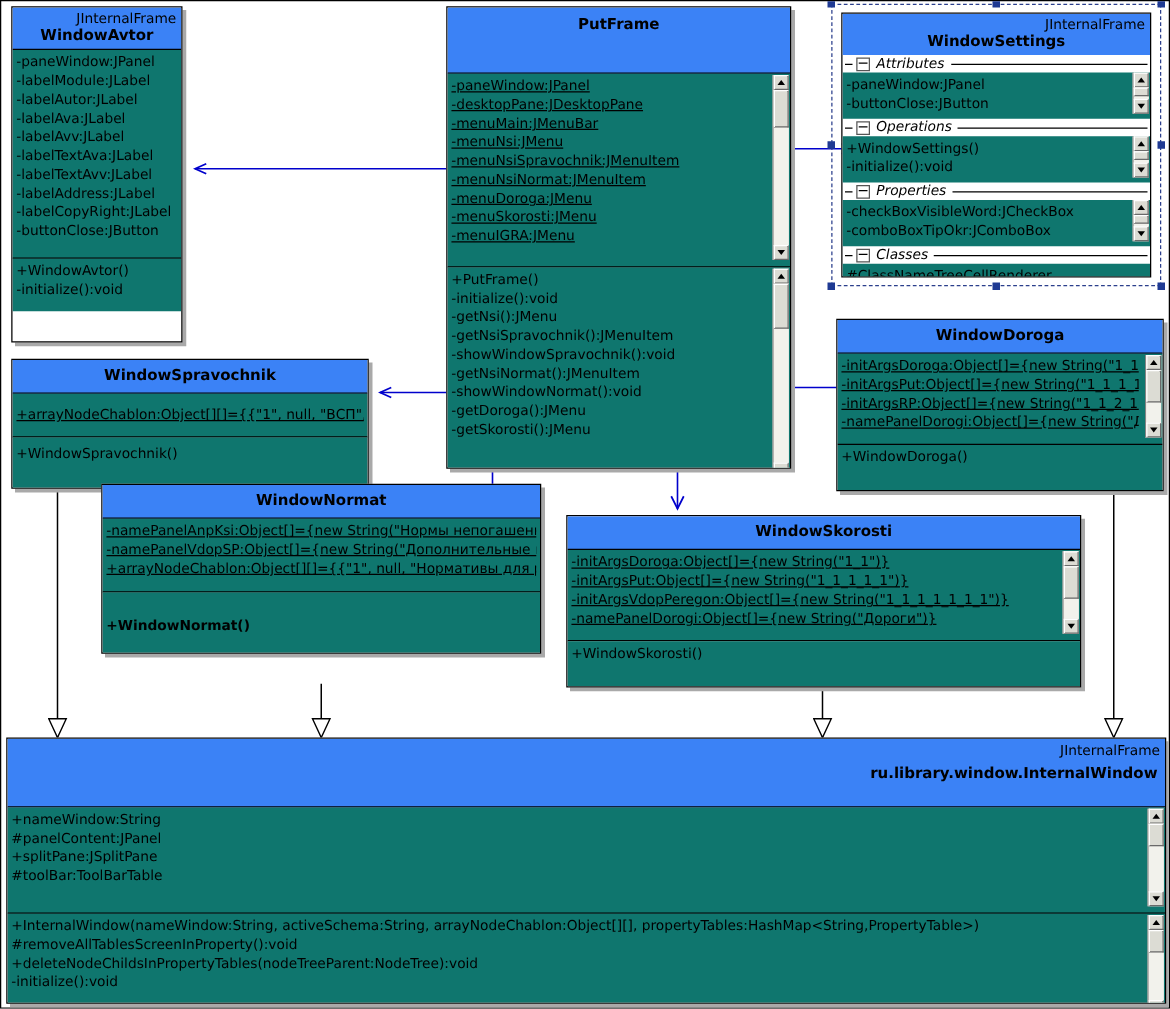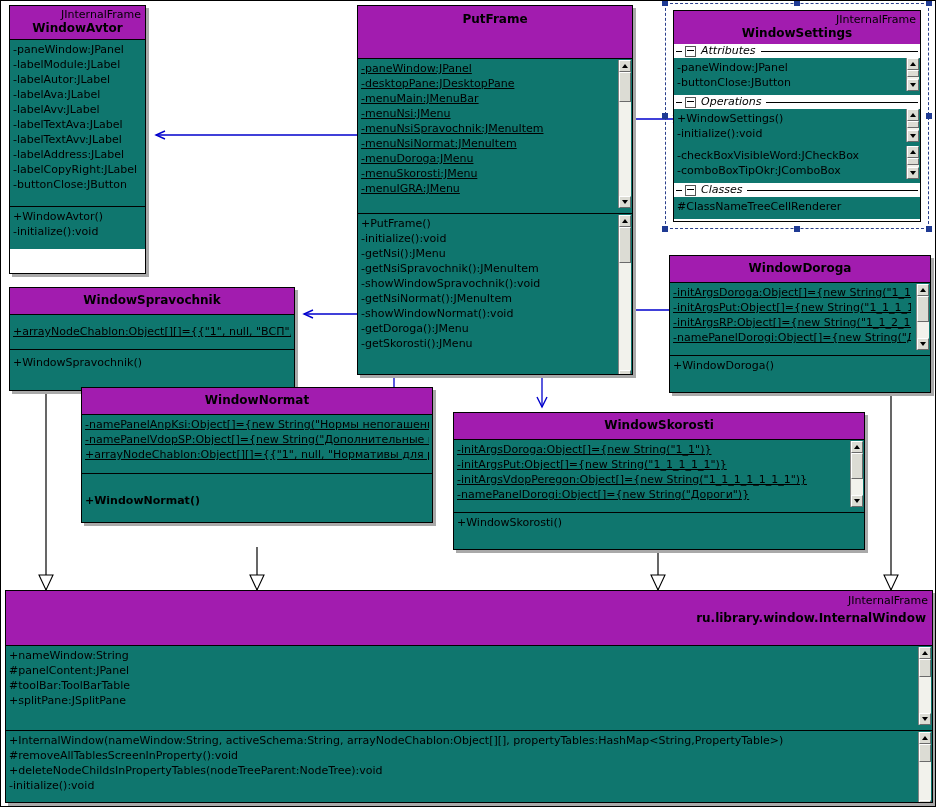--- a/index.html
+++ b/index.html
@@ -29,21 +29,21 @@
     box-sizing: border-box;
     box-shadow: 3px 3px 0 0 #a9a9a9;
     overflow: hidden;
   }
   .uml.noshadow { box-shadow: none; }
 
   .hdr {
     position: relative;
     padding: 2px 4px 3px 4px;
     border-bottom: 1px solid #000;
-    background: #a21caf;
+    background: #3b82f6;
   }
   .stereo {
     text-align: right;
     font-size: 11px;
     line-height: 13px;
     white-space: nowrap;
   }
   .cname {
     text-align: center;
     font-weight: bold;
@@ -334,20 +334,26 @@
       </div>
       <div class="sb" style="top:0; height:33px;">
         <div class="btn up"></div>
         <div class="track">
           <div class="thumb" style="top:0; height:7px;"></div>
         </div>
         <div class="btn dn"></div>
       </div>
     </div>
 
+    <div class="grp">
+      <span class="dashL"></span>
+      <span class="box"></span>
+      <span class="lbl">Properties</span>
+      <span class="dashR"></span>
+    </div>
     <div class="sect" style="height:33px; border-bottom:none;">
       <div style="margin-right:16px;">
         <div class="row">-checkBoxVisibleWord:JCheckBox</div>
         <div class="row">-comboBoxTipOkr:JComboBox</div>
       </div>
       <div class="sb" style="top:0; height:33px;">
         <div class="btn up"></div>
         <div class="track">
           <div class="thumb" style="top:0; height:7px;"></div>
         </div>
@@ -452,22 +458,22 @@
 
   <div class="uml" style="left:4px; top:589px; width:928px; height:213px;">
     <div class="hdr" style="height:48px; padding-top:3px;">
       <div class="stereo">JInternalFrame</div>
       <div class="cname right" style="margin-top:4px;">ru.library.window.InternalWindow</div>
     </div>
     <div class="sect" style="height:80px;">
       <div style="margin-right:16px;">
         <div class="row">+nameWindow:String</div>
         <div class="row">#panelContent:JPanel</div>
+        <div class="row">+splitPane:JSplitPane</div>
         <div class="row">#toolBar:ToolBarTable</div>
-        <div class="row">+splitPane:JSplitPane</div>
       </div>
       <div class="sb" style="top:1px; height:78px;">
         <div class="btn up"></div>
         <div class="track">
           <div class="thumb" style="top:0; height:18px;"></div>
         </div>
         <div class="btn dn"></div>
       </div>
     </div>
     <div class="sect last" style="height:82px;">

